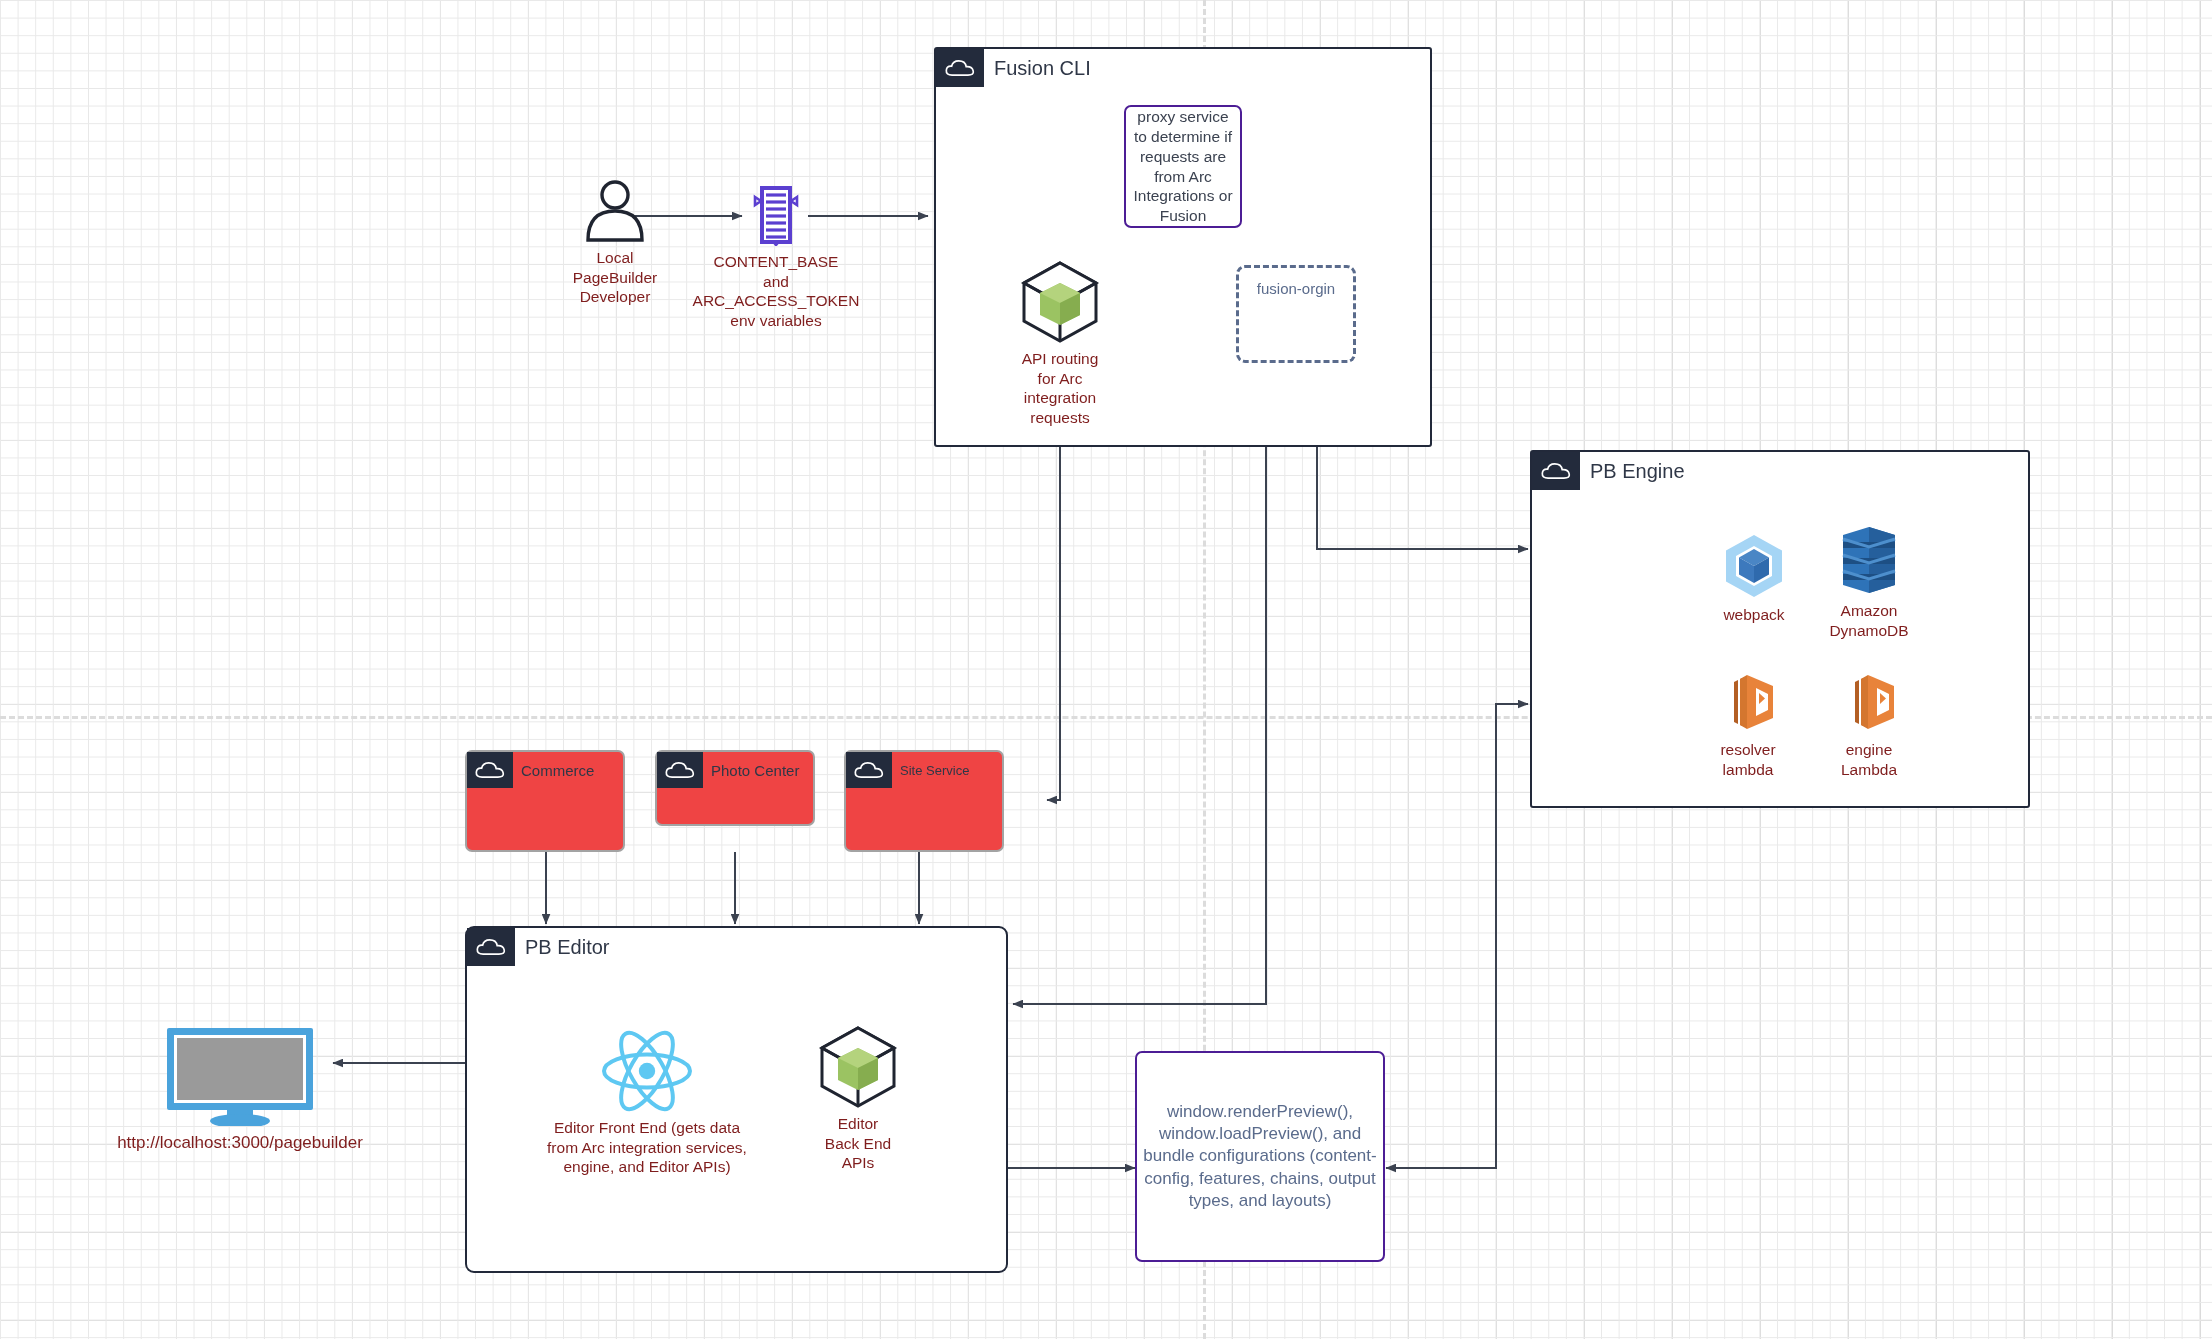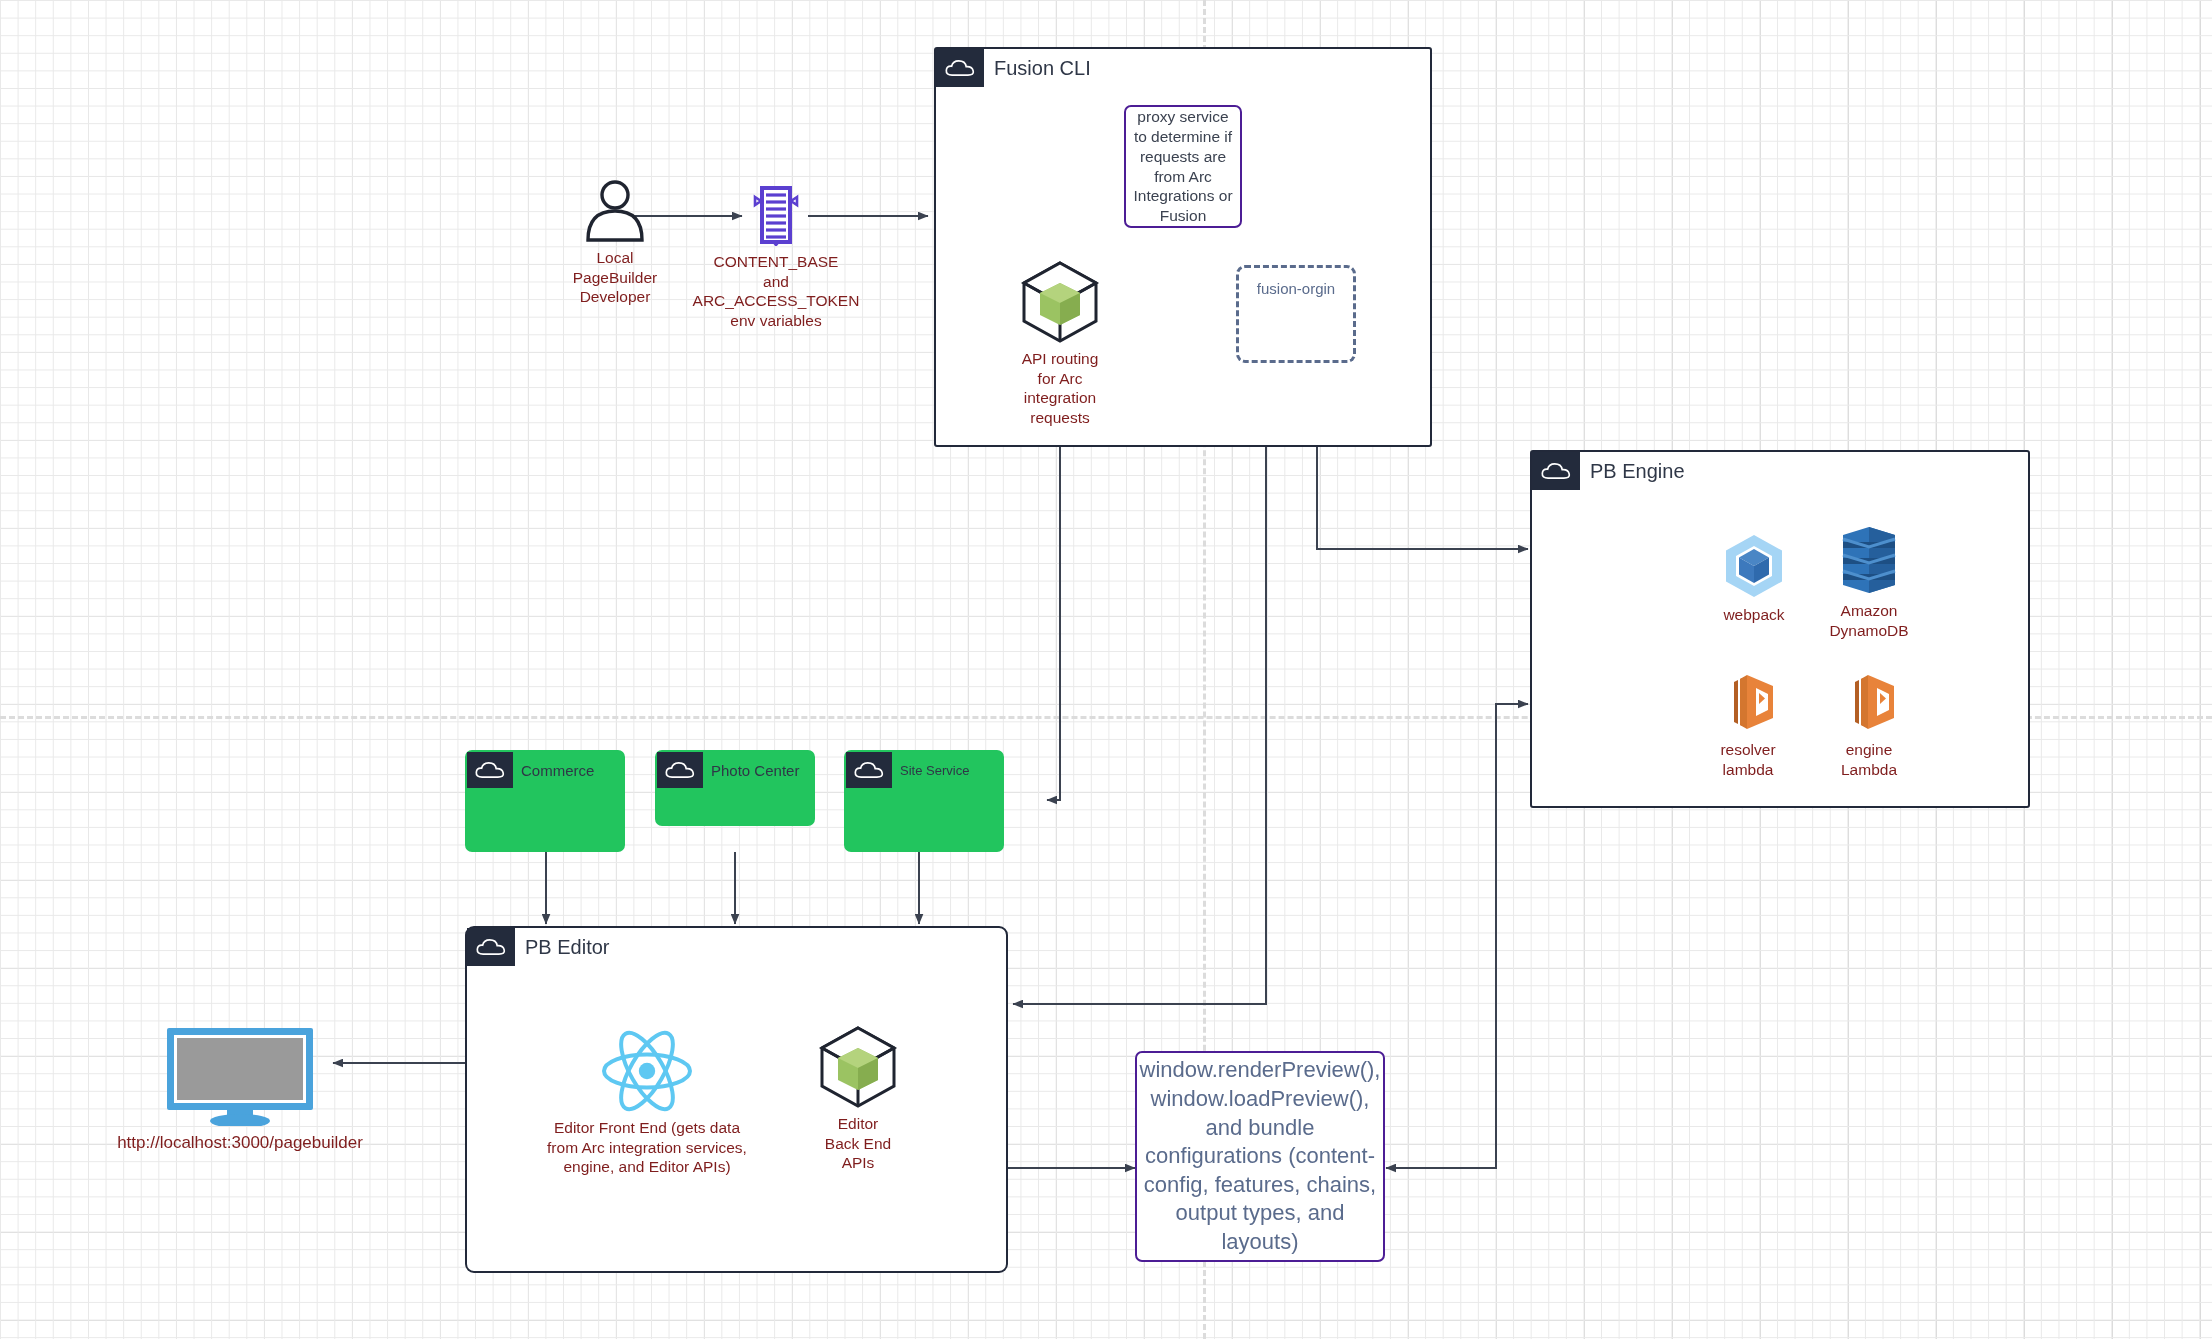--- a/index.html
+++ b/index.html
@@ -46,40 +46,40 @@
   .container-title{
     position:absolute;top:0;left:58px;height:38px;
     display:flex;align-items:center;
     font-size:20px;color:#2f3747;white-space:nowrap;
   }
   .cloud-ico{width:30px;height:20px;display:block;}
 
   
   .svc-box{
     position:absolute;
-    background:#22c55e;
-    border:2px solid #22c55e;
+    background:#ef4444;
+    border:2px solid #a3a3a3;
     border-radius:7px;
     box-sizing:border-box;
   }
 
   
   .note-box{
     position:absolute;
     background:#ffffff;
     border:2px solid #4c1d95;
     border-radius:7px;
     box-sizing:border-box;
     display:flex;align-items:center;justify-content:center;
     text-align:center;
     font-size:15.5px;line-height:1.28;
     color:#3b4250;
     padding:4px 6px;
   }
-  .note-box.blue-text{color:#5a6b8c;font-size:22px;line-height:1.3;}
+  .note-box.blue-text{color:#5a6b8c;font-size:17px;line-height:1.3;}
 
   .dashed-box{
     position:absolute;
     border:3px dashed #5a6b8c;
     border-radius:9px;
     box-sizing:border-box;
     background:transparent;
     display:flex;align-items:flex-start;justify-content:center;
     padding-top:12px;
     font-size:15px;color:#5a6b8c;

